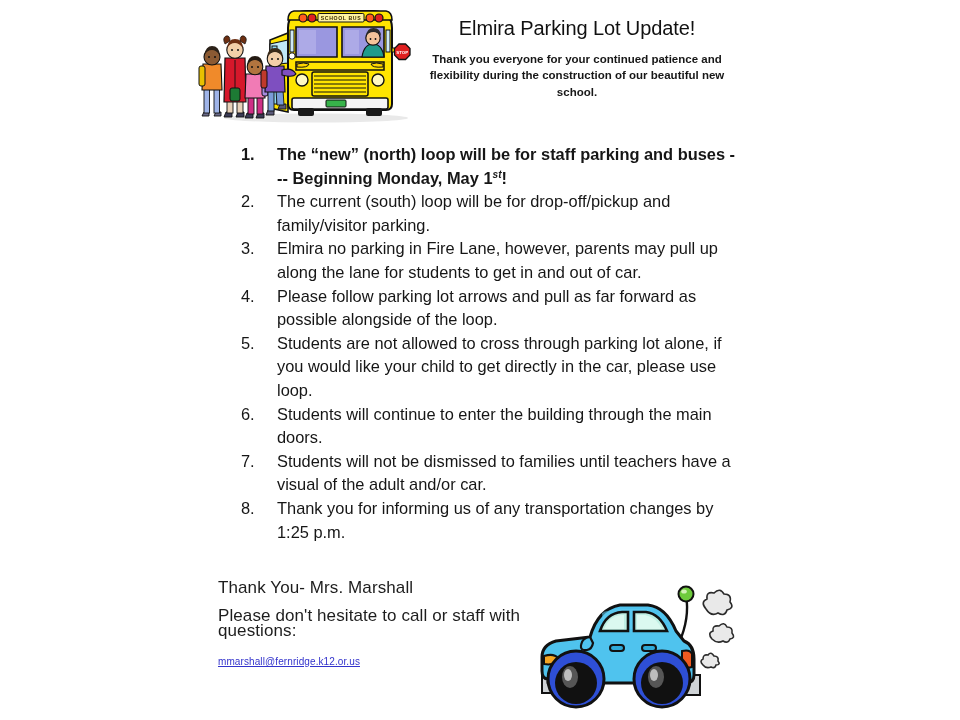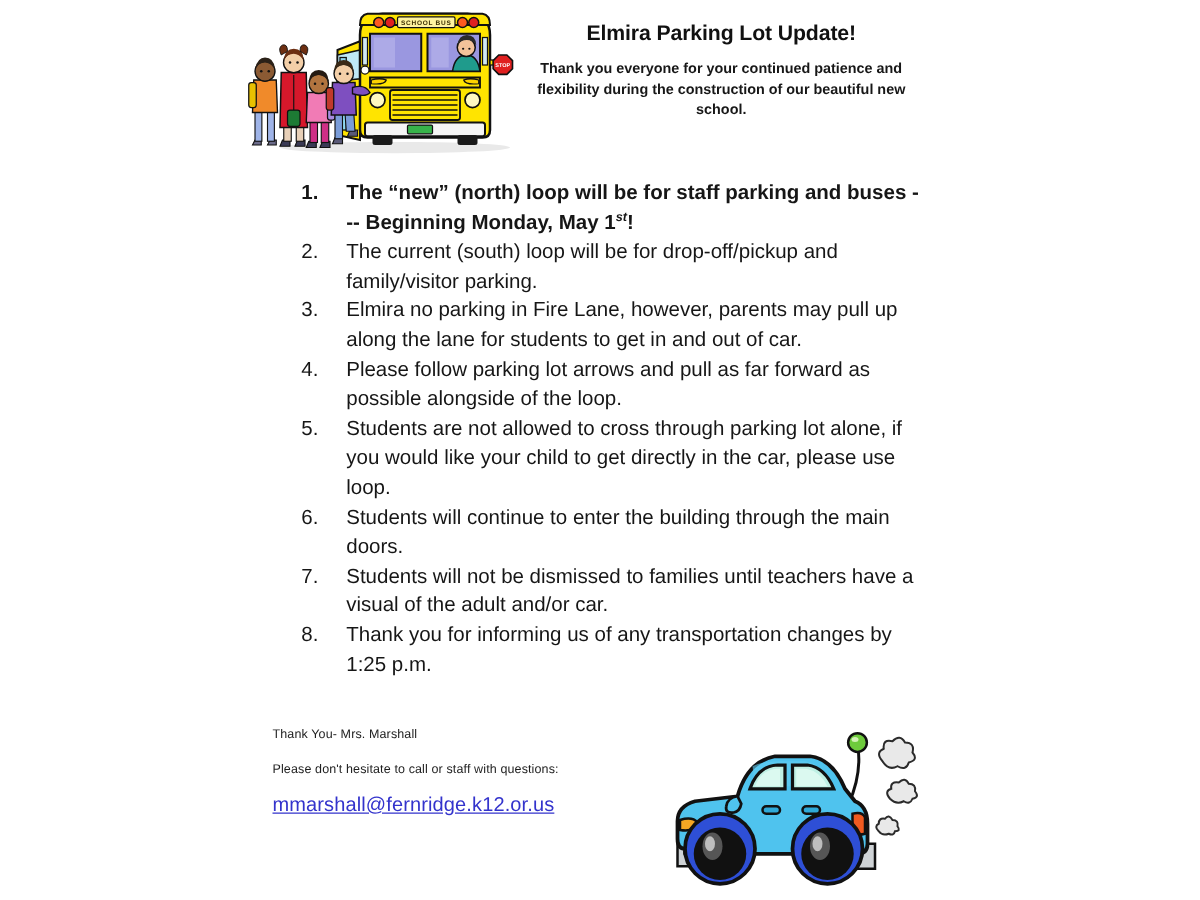--- a/index.html
+++ b/index.html
@@ -26,22 +26,22 @@
     height: 126px;
   }
   #header-text {
     position: absolute;
     left: 412px;
     top: 16px;
     width: 330px;
     text-align: center;
   }
   #flyer-title {
-    font-size: 17px;
-    font-weight: bold;
+    font-size: 20px;
+    font-weight: normal;
     letter-spacing: -0.1px;
     color: #111111;
     line-height: 1.25;
     margin: 0 0 10px 0;
   }
   #flyer-subtitle {
     font-size: 11.5px;
     font-weight: bold;
     color: #171717;
     line-height: 1.42;
@@ -83,28 +83,28 @@
   }
 
   
   #footer-block {
     position: absolute;
     left: 218px;
     top: 580px;
     width: 330px;
   }
   .footer-line {
-    font-size: 10px;
+    font-size: 17px;
     line-height: 15px;
     color: #1d1d1d;
     margin: 0 0 13px 0;
     letter-spacing: 0.1px;
   }
   #email-link {
-    font-size: 16px;
+    font-size: 10px;
     line-height: 15px;
     color: #3333cc;
     text-decoration: underline;
     display: inline-block;
     margin: 0 0 13px 0;
     letter-spacing: 0.1px;
     cursor: pointer;
   }
 
   

